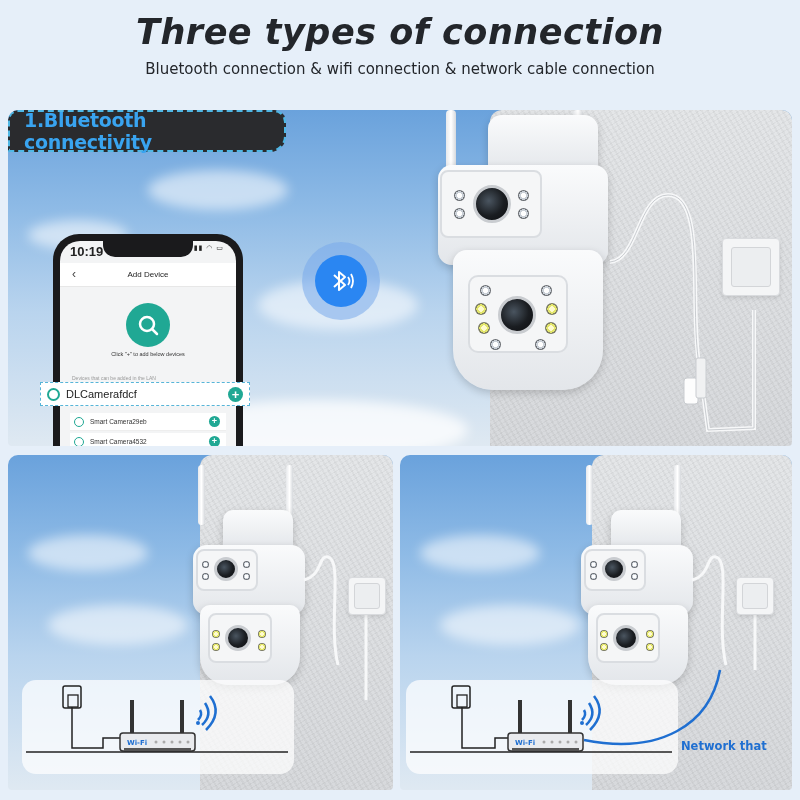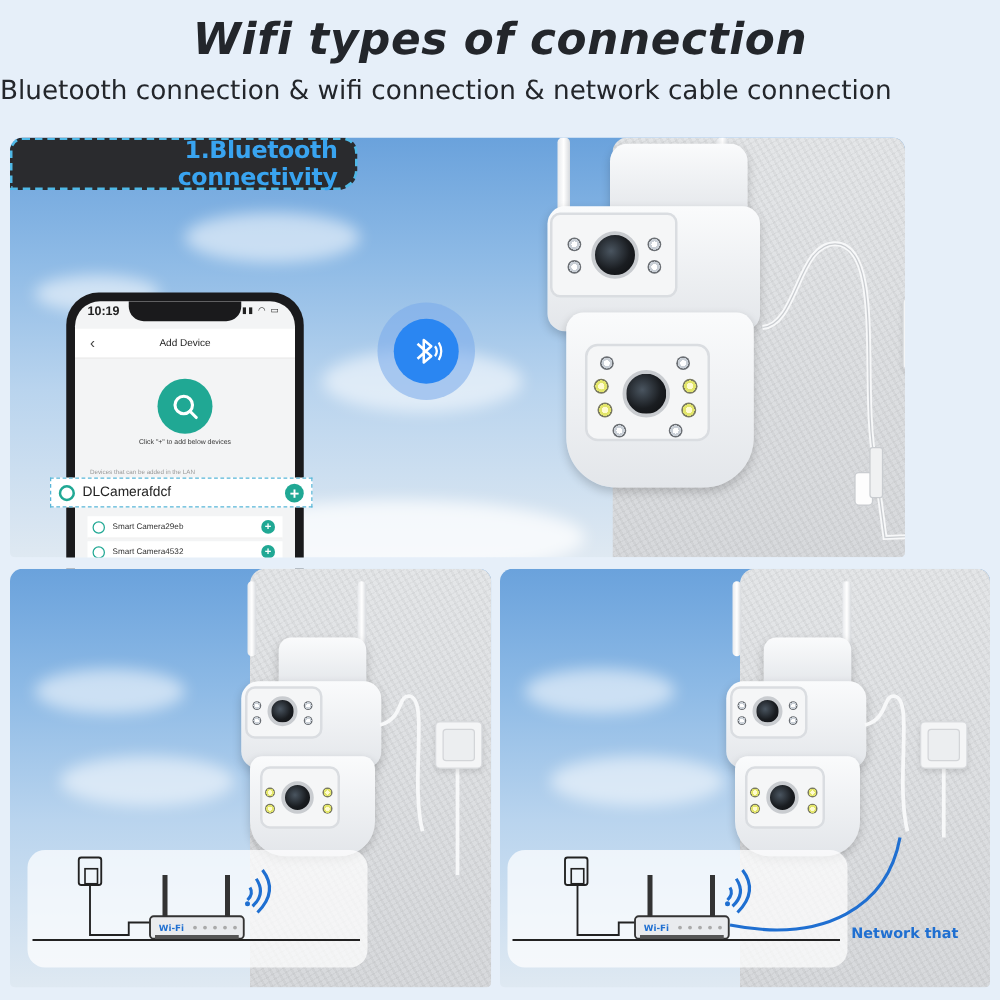--- a/index.html
+++ b/index.html
@@ -2,22 +2,22 @@
 <html><head>
 <meta charset="utf-8">
 <style>
   * { box-sizing: border-box; margin: 0; padding: 0; }
   html, body { width: 800px; height: 800px; overflow: hidden; }
   body { background: #e6eff9; font-family: "Liberation Sans", sans-serif; position: relative; }
 
   .headline { position: absolute; left: 0; top: 12px; width: 800px; text-align: center;
     font-family: "DejaVu Sans", sans-serif; font-weight: bold; font-style: italic;
     font-size: 35px; color: #23262b; letter-spacing: 0.5px; }
-  .subhead { position: absolute; left: 0; top: 60px; width: 800px; 
-    font-family: "DejaVu Sans", sans-serif; font-size: 21px; color: #23262b; }
+  .subhead { position: absolute; left: 0; top: 60px; width: 800px; text-align: center;
+    font-family: "DejaVu Sans", sans-serif; font-size: 15px; color: #23262b; }
 
   .panel { position: absolute; overflow: hidden; border-radius: 10px 10px 4px 4px; }
   .sky { position: absolute; inset: 0;
     background: linear-gradient(180deg, #6aa2dc 0%, #8fbbe6 30%, #b9d4ee 60%, #dfe9f2 100%); }
   .cloud { position: absolute; background: rgba(255,255,255,0.55); border-radius: 50%; filter: blur(6px); }
   .wall { position: absolute; top: 0; bottom: 0;
     background:
       repeating-linear-gradient(60deg, rgba(0,0,0,0.035) 0 2px, transparent 2px 5px),
       repeating-linear-gradient(-30deg, rgba(0,0,0,0.03) 0 1px, transparent 1px 4px),
       linear-gradient(180deg, #e4e6e8, #d7d9dc);
@@ -28,21 +28,21 @@
     border-radius: 0 0 16px 0; display: flex; align-items: center; padding: 0 14px 0 14px;
     font-family: "DejaVu Sans", sans-serif; font-weight: bold; font-size: 19px;
     color: #39a4f0; letter-spacing: -0.3px; }
   .tag-top { border-radius: 10px 12px 16px 0; border-top: 2px dashed #4fb8e6; border-left: 2px dashed #4fb8e6; }
 
   
   .phone { position: absolute; left: 53px; top: 234px; width: 190px; height: 230px;
     background: #1a1a1c; border-radius: 26px 26px 0 0; padding: 7px 7px 0 7px; }
   .phone-screen { width: 100%; height: 100%; background: #f3f4f5; border-radius: 20px 20px 0 0; position: relative; overflow: hidden; }
   .notch { position: absolute; left: 50%; transform: translateX(-50%); top: 0; width: 90px; height: 16px; background: #1a1a1c; border-radius: 0 0 12px 12px; }
-  .status-time { position: absolute; left: 10px; top: 3px; font-size: 10px; color: #222; font-weight: bold; }
+  .status-time { position: absolute; left: 10px; top: 3px; font-size: 13px; color: #222; font-weight: bold; }
   .status-icons { position: absolute; right: 12px; top: 3px; font-size: 7px; color: #222; letter-spacing: 1px; }
   .app-header { position: absolute; top: 22px; left: 0; right: 0; height: 24px; background: #fff; border-bottom: 1px solid #e7e7e7;
     display: flex; align-items: center; justify-content: center; font-size: 8px; color: #222; }
   .back-chev { position: absolute; left: 12px; top: 4px; font-size: 12px; color: #444; }
   .search-circle { position: absolute; left: 50%; transform: translateX(-50%); top: 62px; width: 44px; height: 44px; border-radius: 50%; background: #20a894;
     display: flex; align-items: center; justify-content: center; }
   .hint { position: absolute; top: 110px; left: 0; right: 0; text-align: center; font-size: 5.5px; color: #333; }
   .lan-label { position: absolute; top: 134px; left: 12px; font-size: 5px; color: #999; }
   .device-row { position: absolute; left: 10px; right: 10px; height: 18px; background: #fff; border-bottom: 1px solid #eee;
     display: flex; align-items: center; font-size: 6.5px; color: #333; padding-left: 4px; }
@@ -68,24 +68,24 @@
   .antenna { position: absolute; background: linear-gradient(90deg,#e7e9ec,#fff,#d6d9dd); border-radius: 4px; }
   .socket { position: absolute; background: #f4f5f6; border: 1px solid #d9dbde; border-radius: 4px; box-shadow: 0 2px 4px rgba(0,0,0,0.1); }
   .socket-inner { position: absolute; inset: 8px; border: 1px solid #d3d5d8; border-radius: 3px; background: #eceef0; }
 
   .router-card { position: absolute; background: rgba(255,255,255,0.72); border-radius: 14px; }
   .net-label { position: absolute; left: 681px; top: 739px; font-family: "DejaVu Sans", sans-serif; font-weight: bold; font-size: 11.5px; color: #1f6fd1; }
 </style>
 </head>
 <body>
 
-<div class="headline">Wifi types of connection</div>
+<div class="headline">Three types of connection</div>
 <div class="subhead">Bluetooth connection &amp; wifi connection &amp; network cable connection</div>
 
-<div class="panel" style="left:8px;top:110px;width:716px;height:336px;text-align:right;">
+<div class="panel" style="left:8px;top:110px;width:784px;height:336px;">
   <div class="sky"></div>
   <div class="cloud" style="left:140px;top:60px;width:140px;height:40px;"></div>
   <div class="cloud" style="left:20px;top:110px;width:100px;height:30px;"></div>
   <div class="cloud" style="left:250px;top:170px;width:160px;height:50px;"></div>
   <div class="cloud" style="left:160px;top:290px;width:300px;height:60px;background:rgba(255,255,255,0.75);"></div>
   <div class="wall" style="left:482px;right:0;"></div>
 
   <div class="cam" style="left:420px;top:0;width:200px;height:290px;">
     <div class="antenna" style="left:18px;top:0;width:10px;height:80px;"></div>
     <div class="antenna" style="left:145px;top:0;width:10px;height:105px;"></div>

